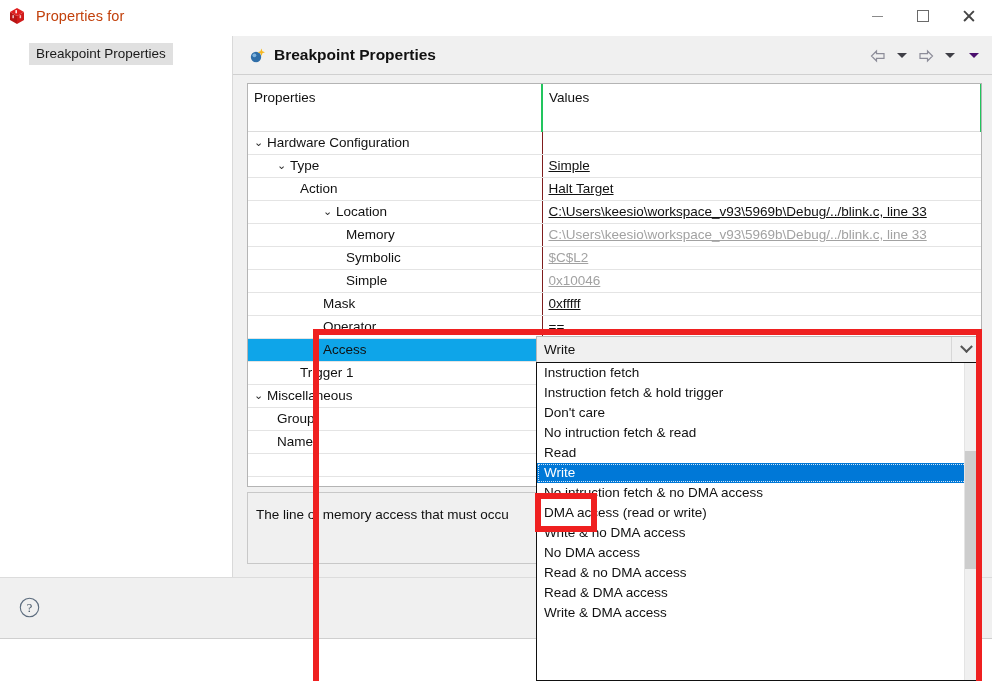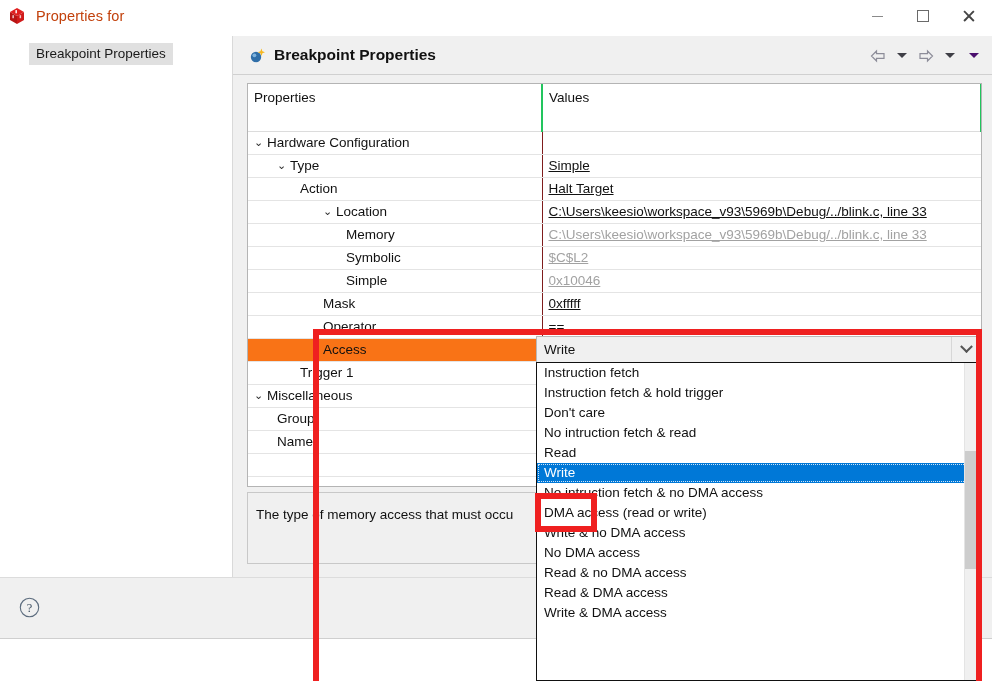--- a/index.html
+++ b/index.html
@@ -89,21 +89,21 @@
   }
   .ptable td {
     height: 23px; font-size: 13.5px; color: #111;
     padding: 0 0 0 6px;
     border-right: 1px solid #7f1d1d; border-bottom: 1px solid #e4e4e4;
     white-space: nowrap; overflow: hidden;
     background: #ffffff;
   }
   .ptable td.val { border-right: none; text-decoration: underline; }
   .ptable td.dim { color: #a2a2a2; }
-  .ptable tr.selected td { background: #f97316; }
+  .ptable tr.selected td { background: #0ea5e9; }
   .lbl { display: inline-block; }
   .arrow {
     display: inline-block; width: 13px; color: #2b2b2b; font-size: 11px;
     transform: translateY(-1px);
   }
   .pad1 { padding-left: 0px; }
   .pad2 { padding-left: 23px; }
   .pad3 { padding-left: 46px; }
   .pad4 { padding-left: 69px; }
   .pad5 { padding-left: 92px; }
@@ -320,21 +320,21 @@
             </tr>
             <tr>
               <td><span class="lbl pad1"></span></td>
               <td class="val"></td>
             </tr>
           </tbody>
       </table>
     </div>
 
     <div class="desc-box">
-      <div class="desc-text">The type of memory access that must occu</div>
+      <div class="desc-text">The line of memory access that must occu</div>
     </div>
   </div>
 
   <div class="bottom-bar">
     <div class="help-icon">
       <svg width="23" height="23" viewBox="0 0 23 23">
         <circle cx="11.5" cy="11.5" r="9.2" fill="none" stroke="#5b6b7d" stroke-width="1.1"></circle>
         <text x="11.5" y="16" font-size="12.5" text-anchor="middle" fill="#3b4c5e" font-family="Liberation Serif, serif">?</text>
       </svg>
     </div>

